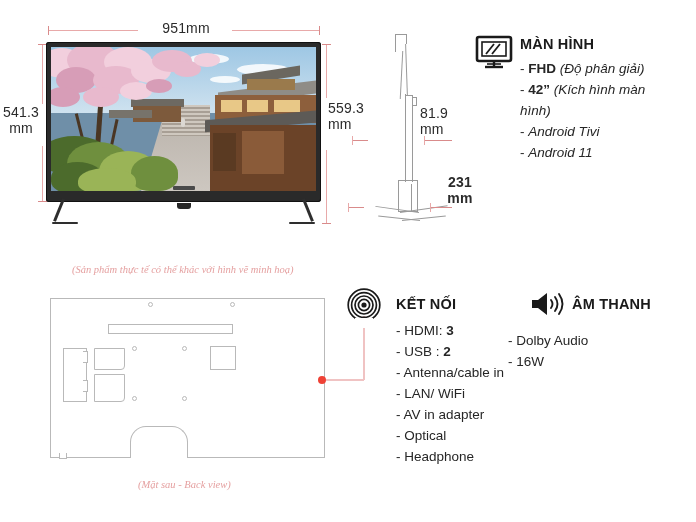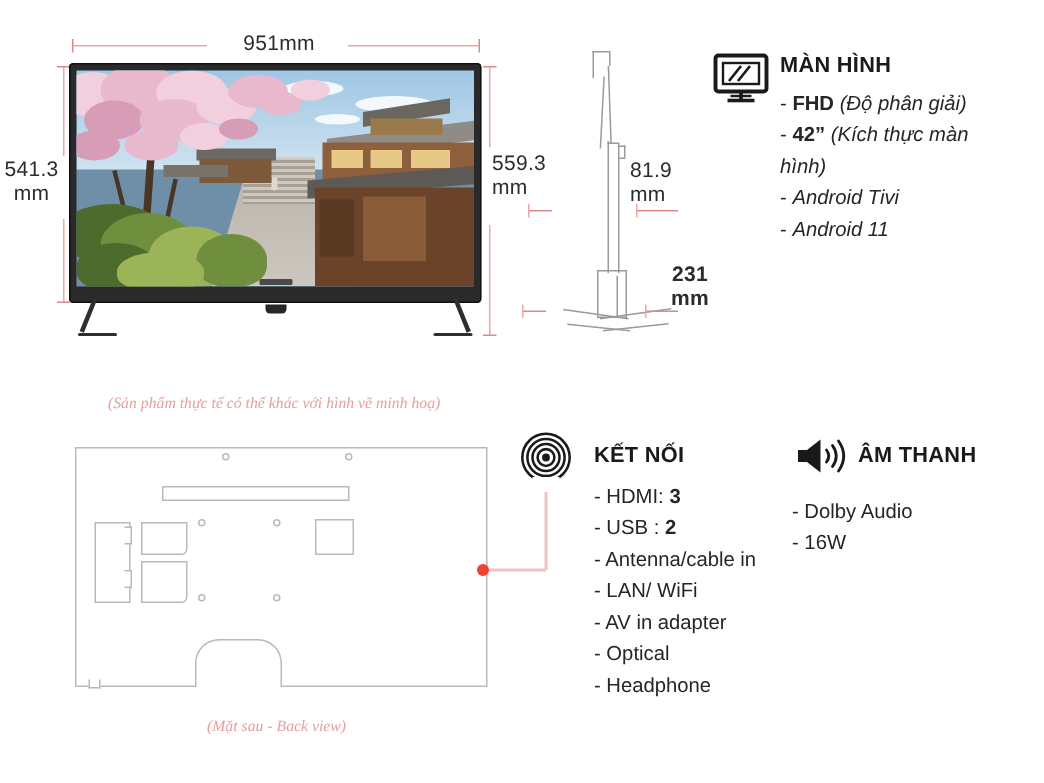--- a/index.html
+++ b/index.html
@@ -268,21 +268,21 @@
       <line x1="11" y1="33" x2="29" y2="33" stroke="#1a1a1a" stroke-width="2.4"></line>
       <line x1="13" y1="30" x2="27" y2="30" stroke="#1a1a1a" stroke-width="1.6"></line>
     </svg>
   </div>
   <div class="abs spec-title" style="left:520px;top:36px;">MÀN HÌNH</div>
   <div class="abs" style="left:520px;top:58px;width:176px;">
     <div class="spec-line it">
       <span class="np">- </span><b>FHD</b><span> (Độ phân giải)</span>
     </div>
     <div class="spec-line it">
-      <span class="np">- </span><b>42”</b><span> (Kích thực màn</span>
+      <span class="np">- </span><b>42”</b><span> (Kích hình màn</span>
     </div>
     <div class="spec-line it">
       <span>hình)</span>
     </div>
     <div class="spec-line it">
       <span class="np">- </span><span>Android Tivi</span>
     </div>
     <div class="spec-line it">
       <span class="np">- </span><span>Android 11</span>
     </div>
@@ -363,21 +363,21 @@
     <svg width="42" height="30" viewBox="0 0 42 30">
       <path d="M4 10 L10 10 L19 3 L19 25 L10 18 L4 18 Z" fill="#1a1a1a"></path>
       <g fill="none" stroke="#1a1a1a" stroke-width="1.9" stroke-linecap="round">
         <path d="M23 10 Q26 14 23 18"></path>
         <path d="M27 7 Q32 14 27 21"></path>
         <path d="M31 4 Q38 14 31 24"></path>
       </g>
     </svg>
   </div>
   <div class="abs spec-title" style="left:572px;top:296px;">ÂM THANH</div>
-  <div class="abs" style="left:528px;top:330px;width:140px;">
+  <div class="abs" style="left:508px;top:330px;width:140px;">
     <div class="spec-line">
       <span>- Dolby Audio</span>
     </div>
     <div class="spec-line">
       <span>- 16W</span>
     </div>
   </div>
 
 </div>
 

